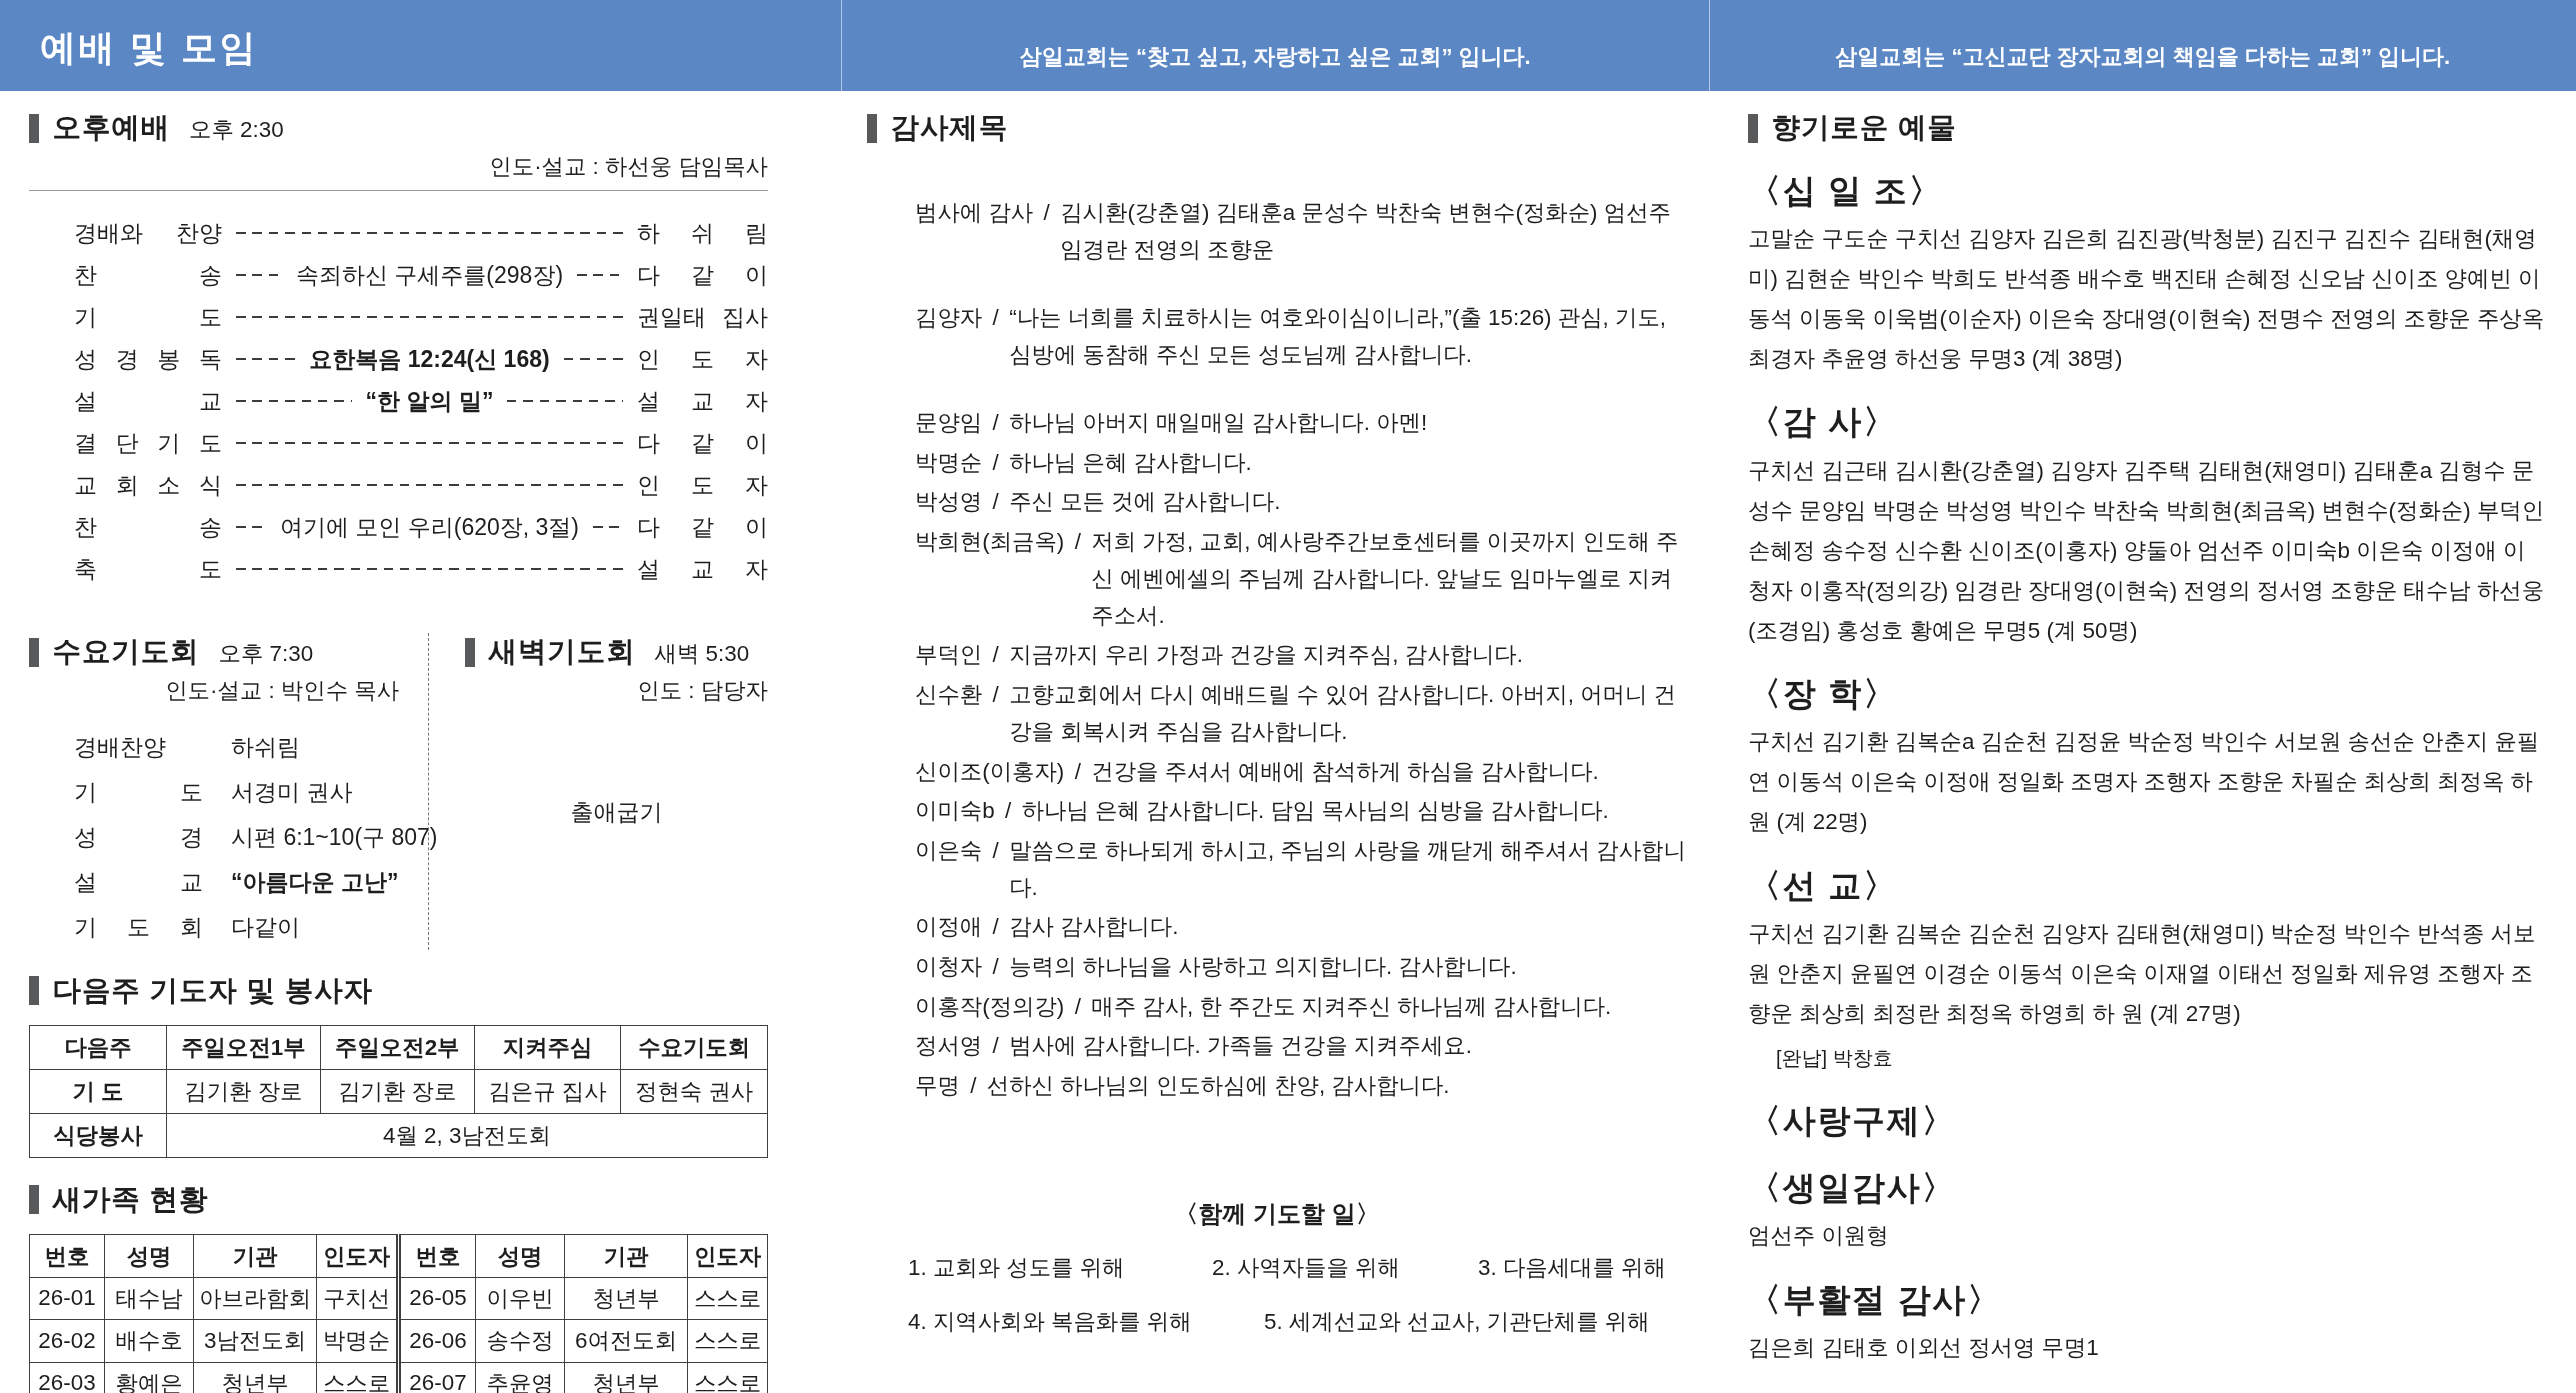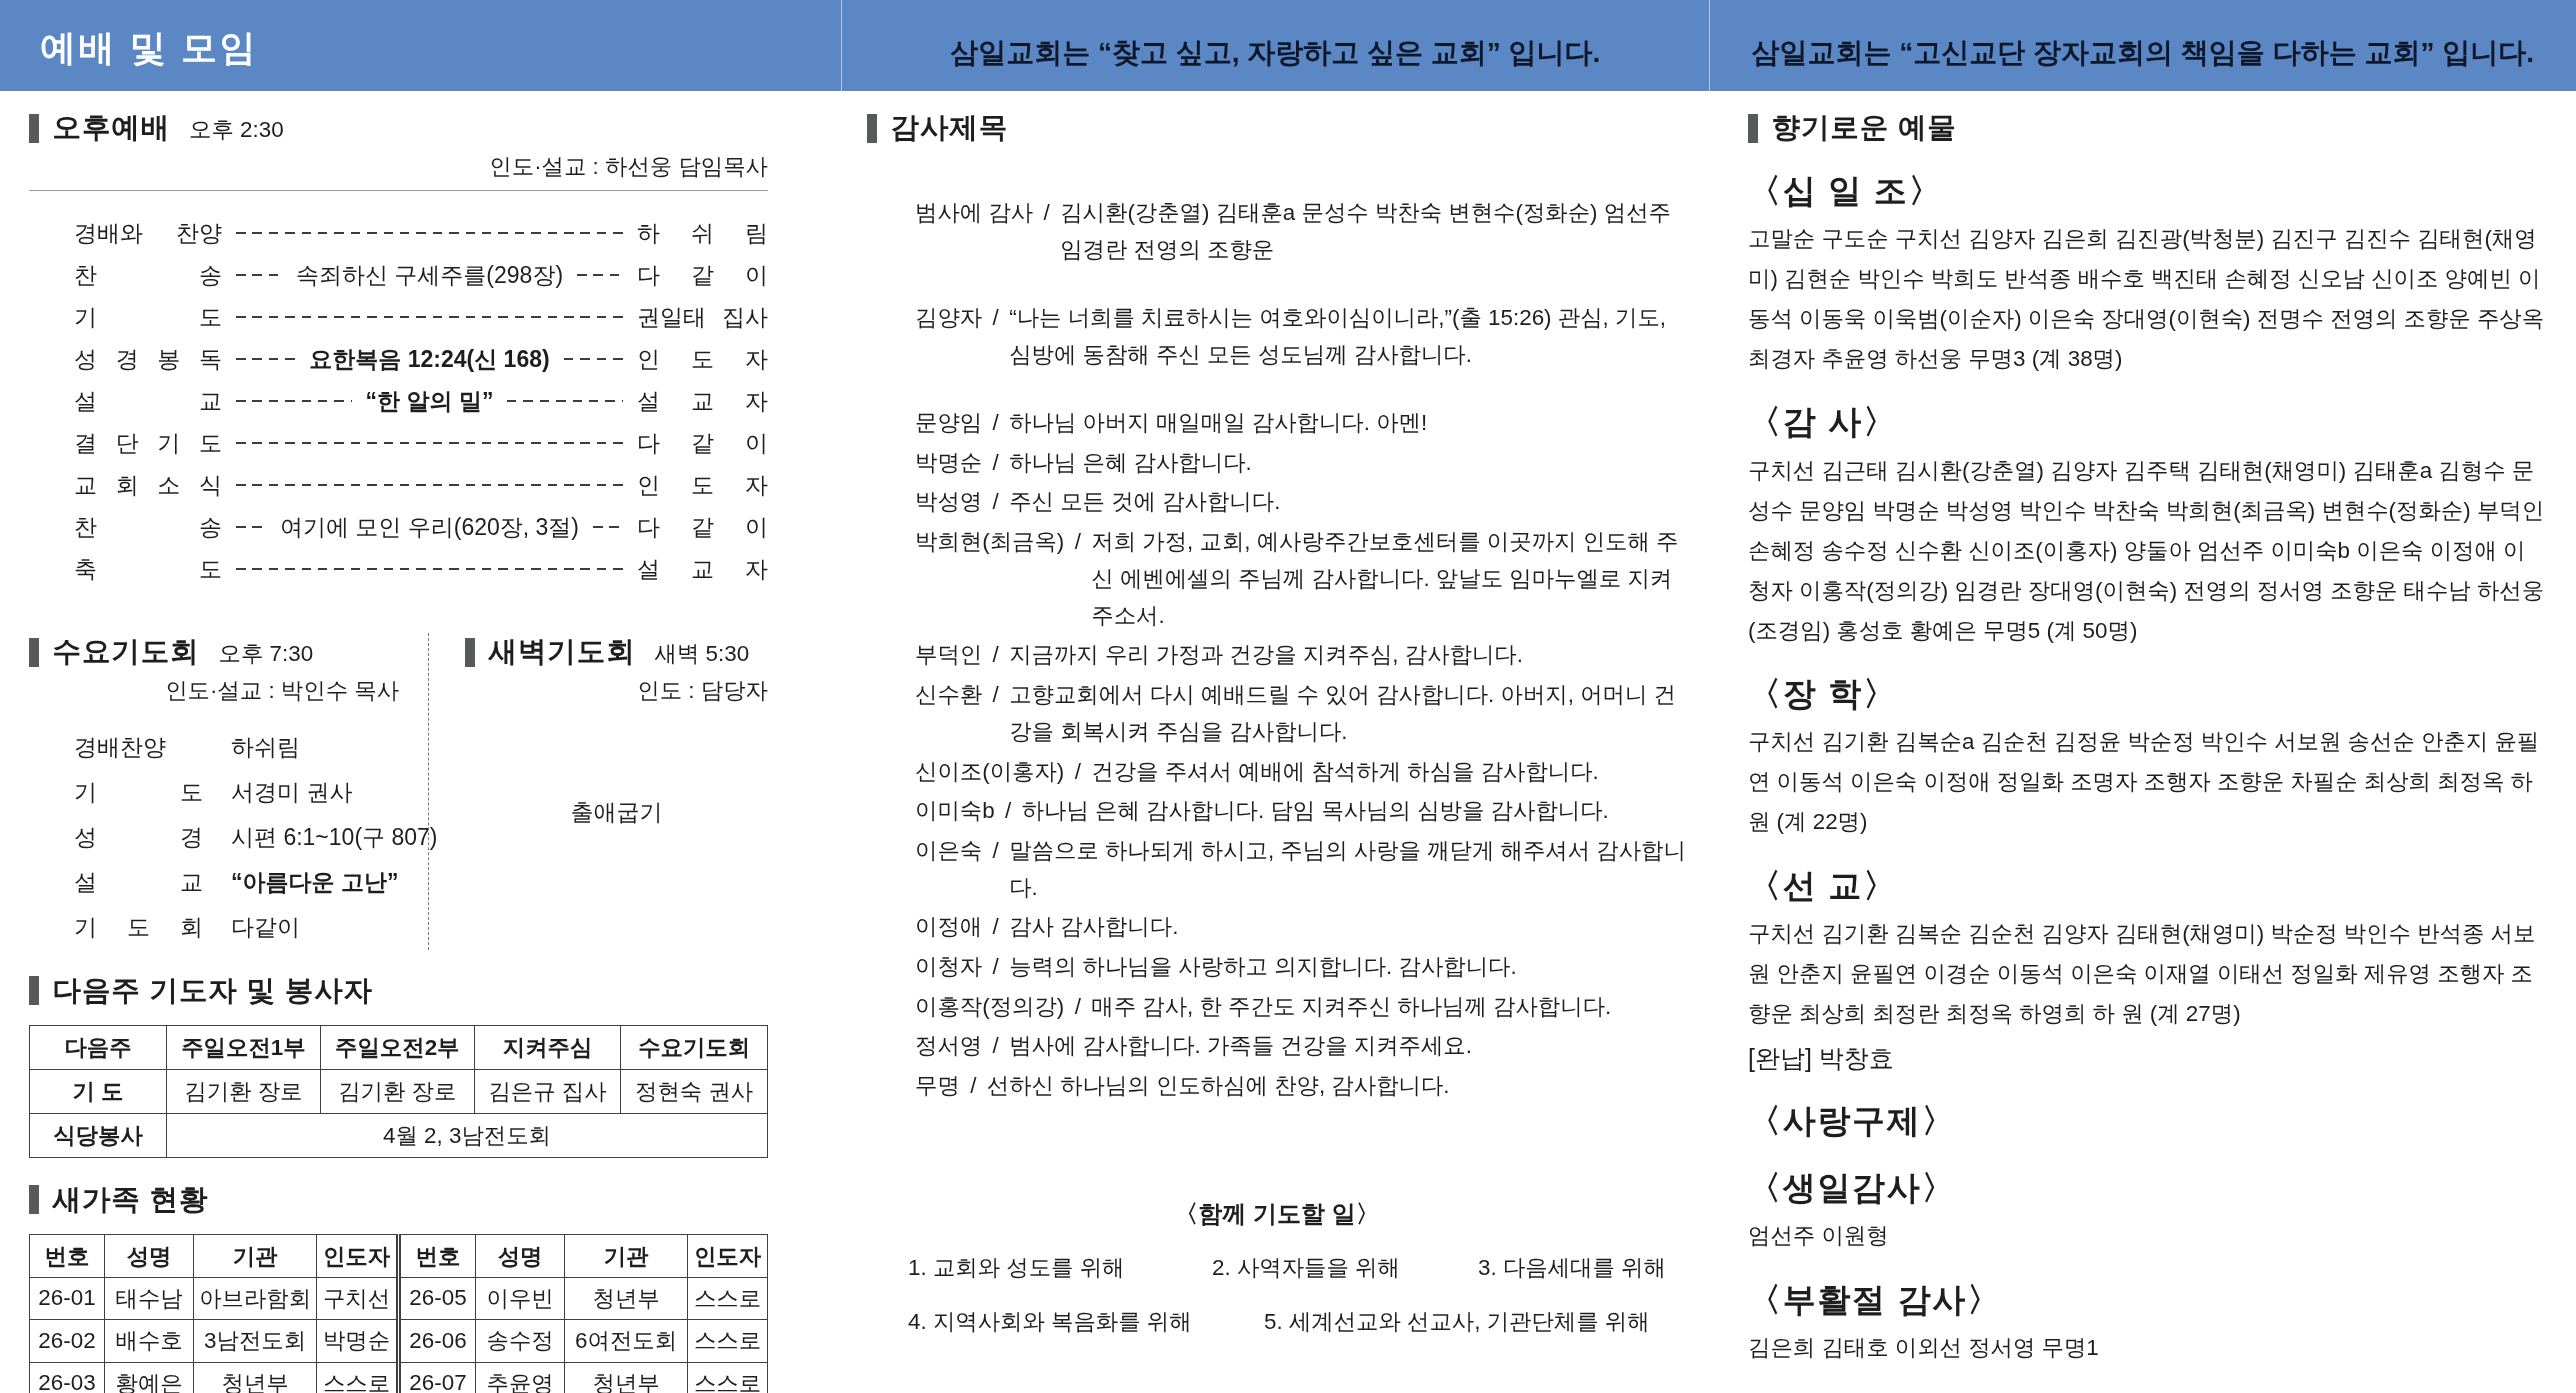--- a/index.html
+++ b/index.html
@@ -5,21 +5,21 @@
   html,body{margin:0;padding:0;background:#fff;}
   .page{position:relative;width:2576px;height:1394px;background:#ffffff;
         font-family:"Liberation Sans","DejaVu Sans",sans-serif;color:#1e1e1e;overflow:hidden;}
 
   
   .hdr{position:absolute;left:0;top:0;width:2576px;height:91px;background:#5b87c5;display:flex;}
   .hdr-left{width:841px;display:flex;align-items:center;padding-left:40px;box-sizing:border-box;}
   .hdr-left .t{color:#ffffff;font-size:36px;font-weight:bold;letter-spacing:2.6px;padding-top:5.2px;}
   .hdr-mid,.hdr-right{flex:1;display:flex;align-items:flex-end;justify-content:center;
         padding-bottom:19px;box-sizing:border-box;border-left:1.7px solid rgba(255,255,255,.55);}
-  .hdr-mid .t,.hdr-right .t{color:#0f172a;font-size:28px;font-weight:bold;}
+  .hdr-mid .t,.hdr-right .t{color:#ffffff;font-size:22px;font-weight:bold;}
 
   
   .col{position:absolute;top:109px;}
   .col1{left:29px;width:739px;}
   .col2{left:867px;width:820px;height:1260px;}
   .col3{left:1748px;width:798px;}
 
   
   .sec{display:flex;align-items:center;}
   .sec .bar{width:9.5px;height:29px;background:#58595b;margin-right:14px;flex:none;}
@@ -69,21 +69,21 @@
   .prayerblk{position:absolute;left:0;top:1089px;width:100%;}
   .prayerblk .ptitle{text-align:center;font-size:24px;font-weight:bold;}
   .prayerrow{display:flex;font-size:22.4px;margin-top:22.4px;padding-left:41px;}
   .prayerrow span{display:inline-block;}
   .pr1 .i0{width:304px;} .pr1 .i1{width:266px;}
   .pr2 .i0{width:356px;}
 
   
   .grp h3{font-size:33px;font-weight:bold;margin:21.6px 0 5.2px 0;letter-spacing:1.7px;}
   .names{font-size:22.4px;line-height:40px;}
-  .paid{font-size:25px;line-height:40px;margin-top:3.5px;}
+  .paid{font-size:20px;line-height:40px;margin-top:3.5px;margin-left:28px;}
 </style>
 </head>
 <body>
 
 <div class="page">
 
   <div class="hdr">
     <div class="hdr-left">
       <span class="t">예배 및 모임</span>
     </div>

